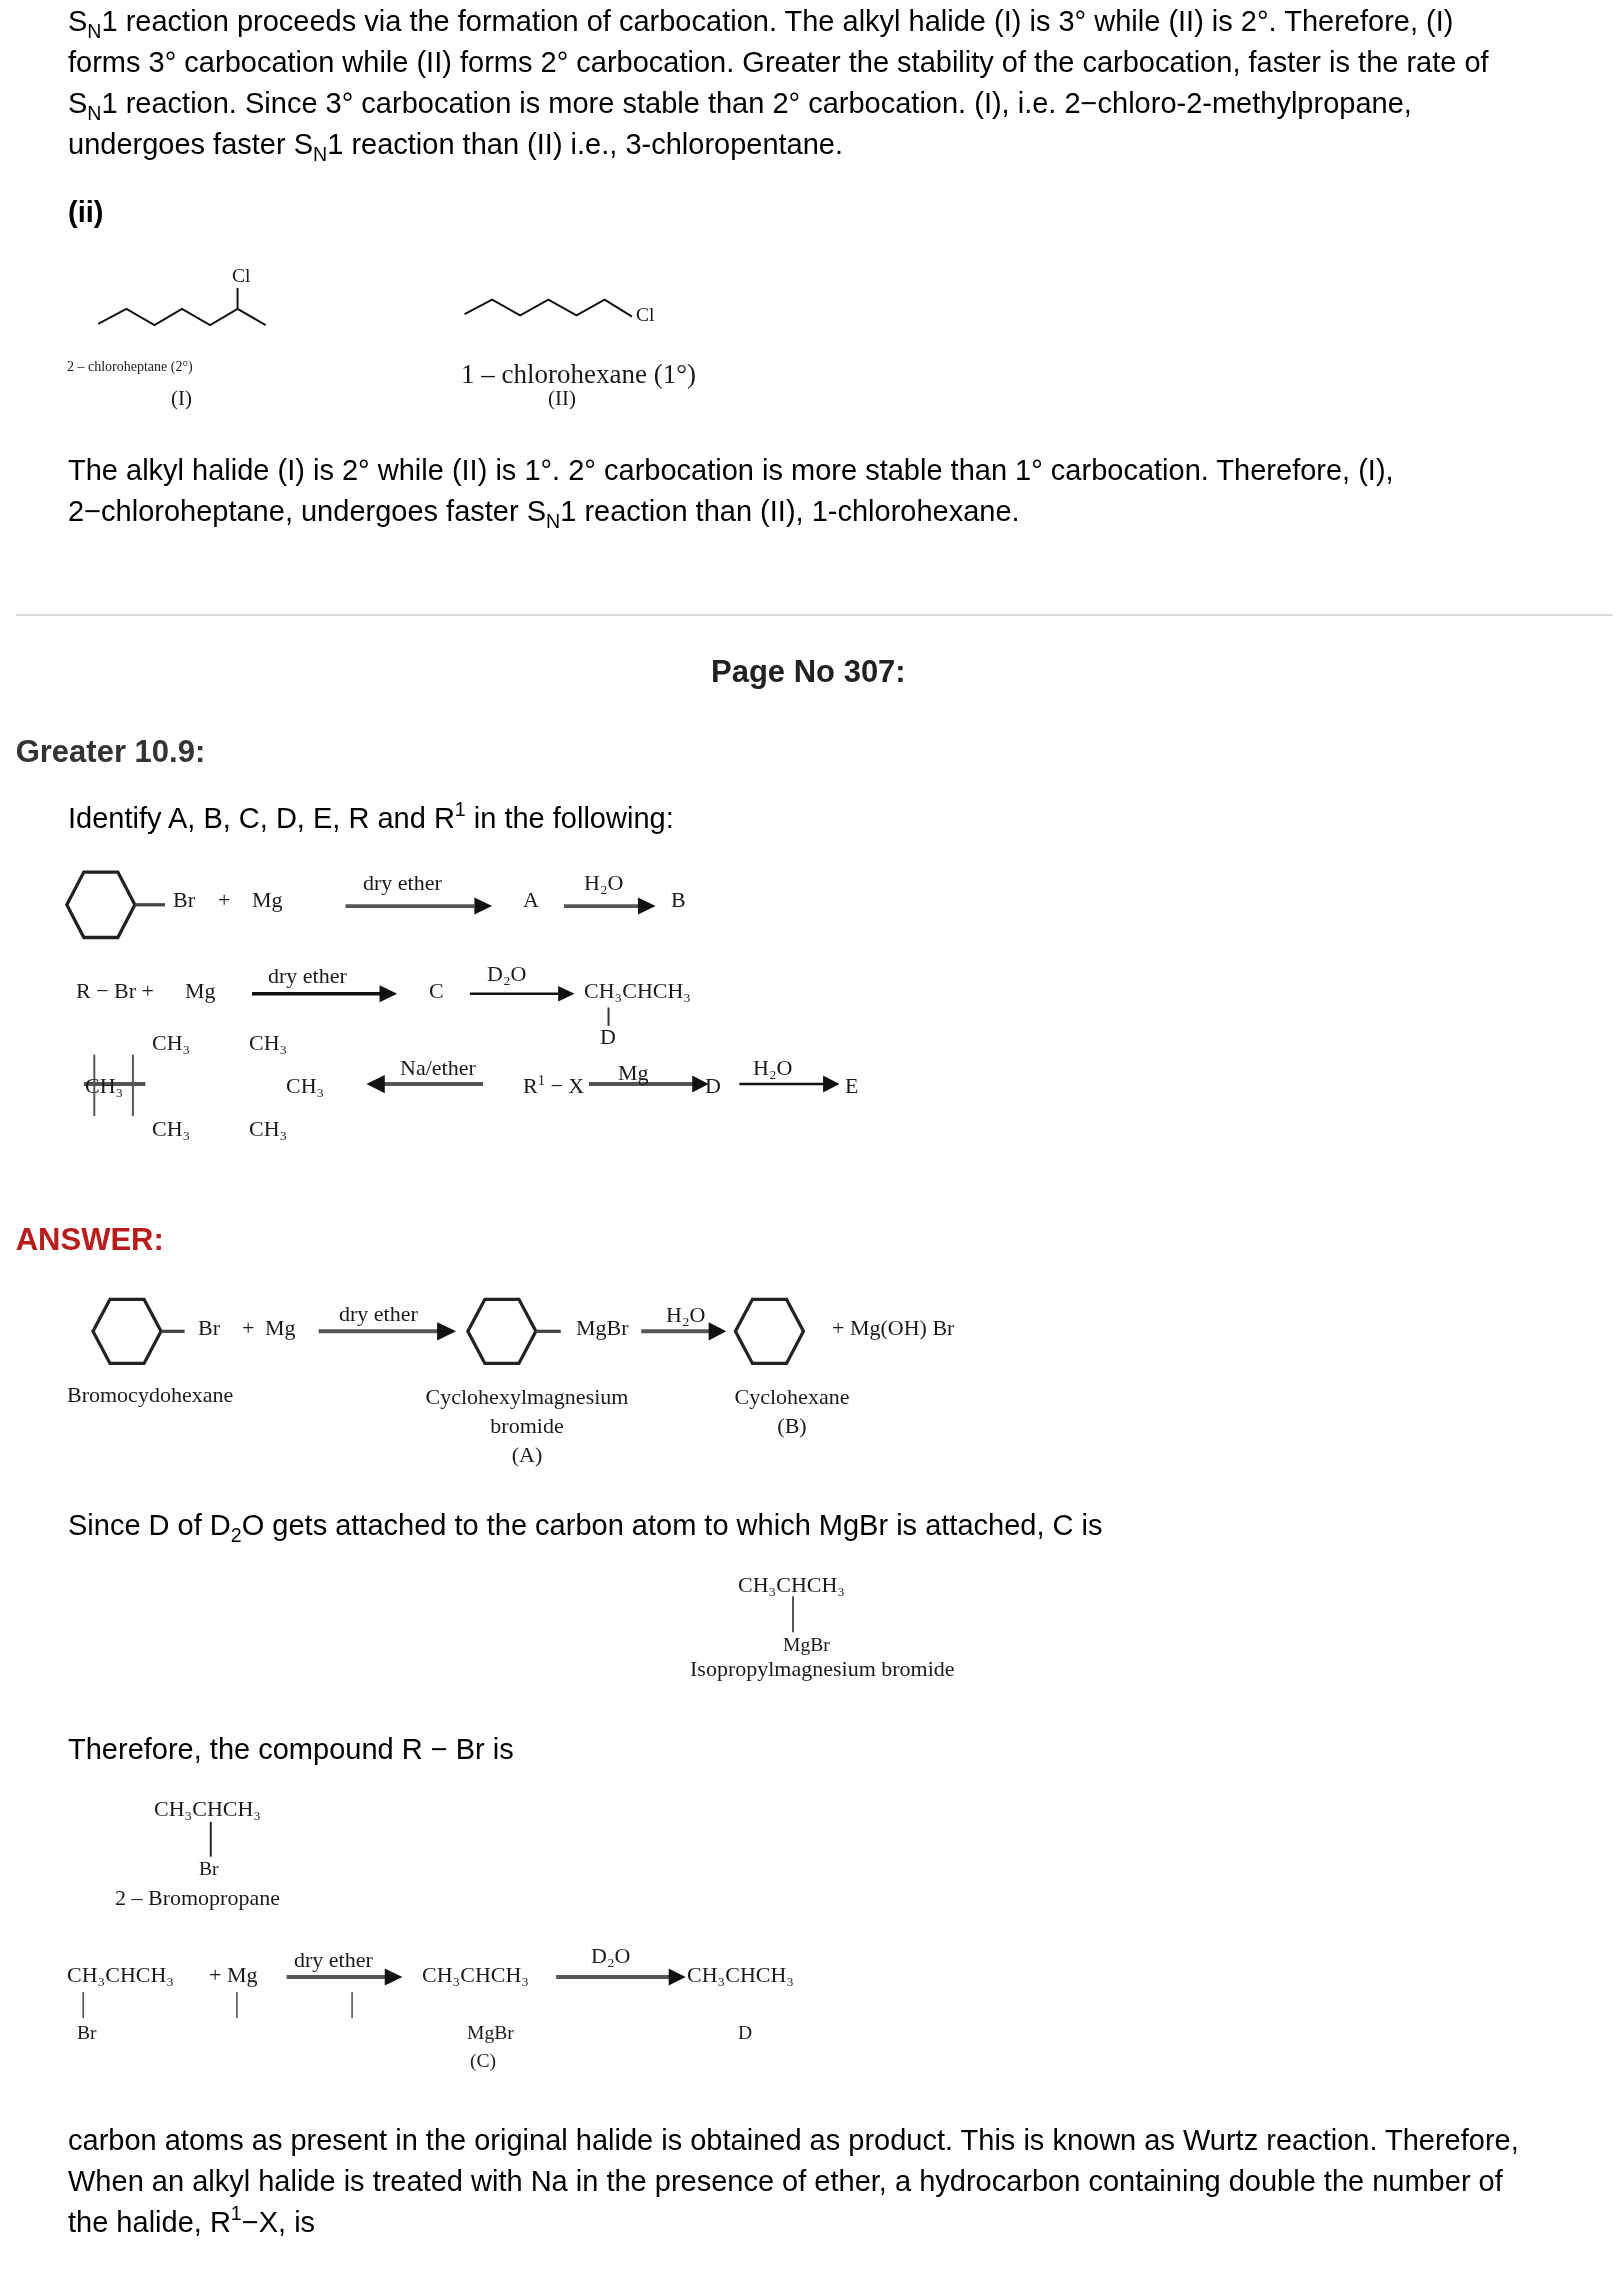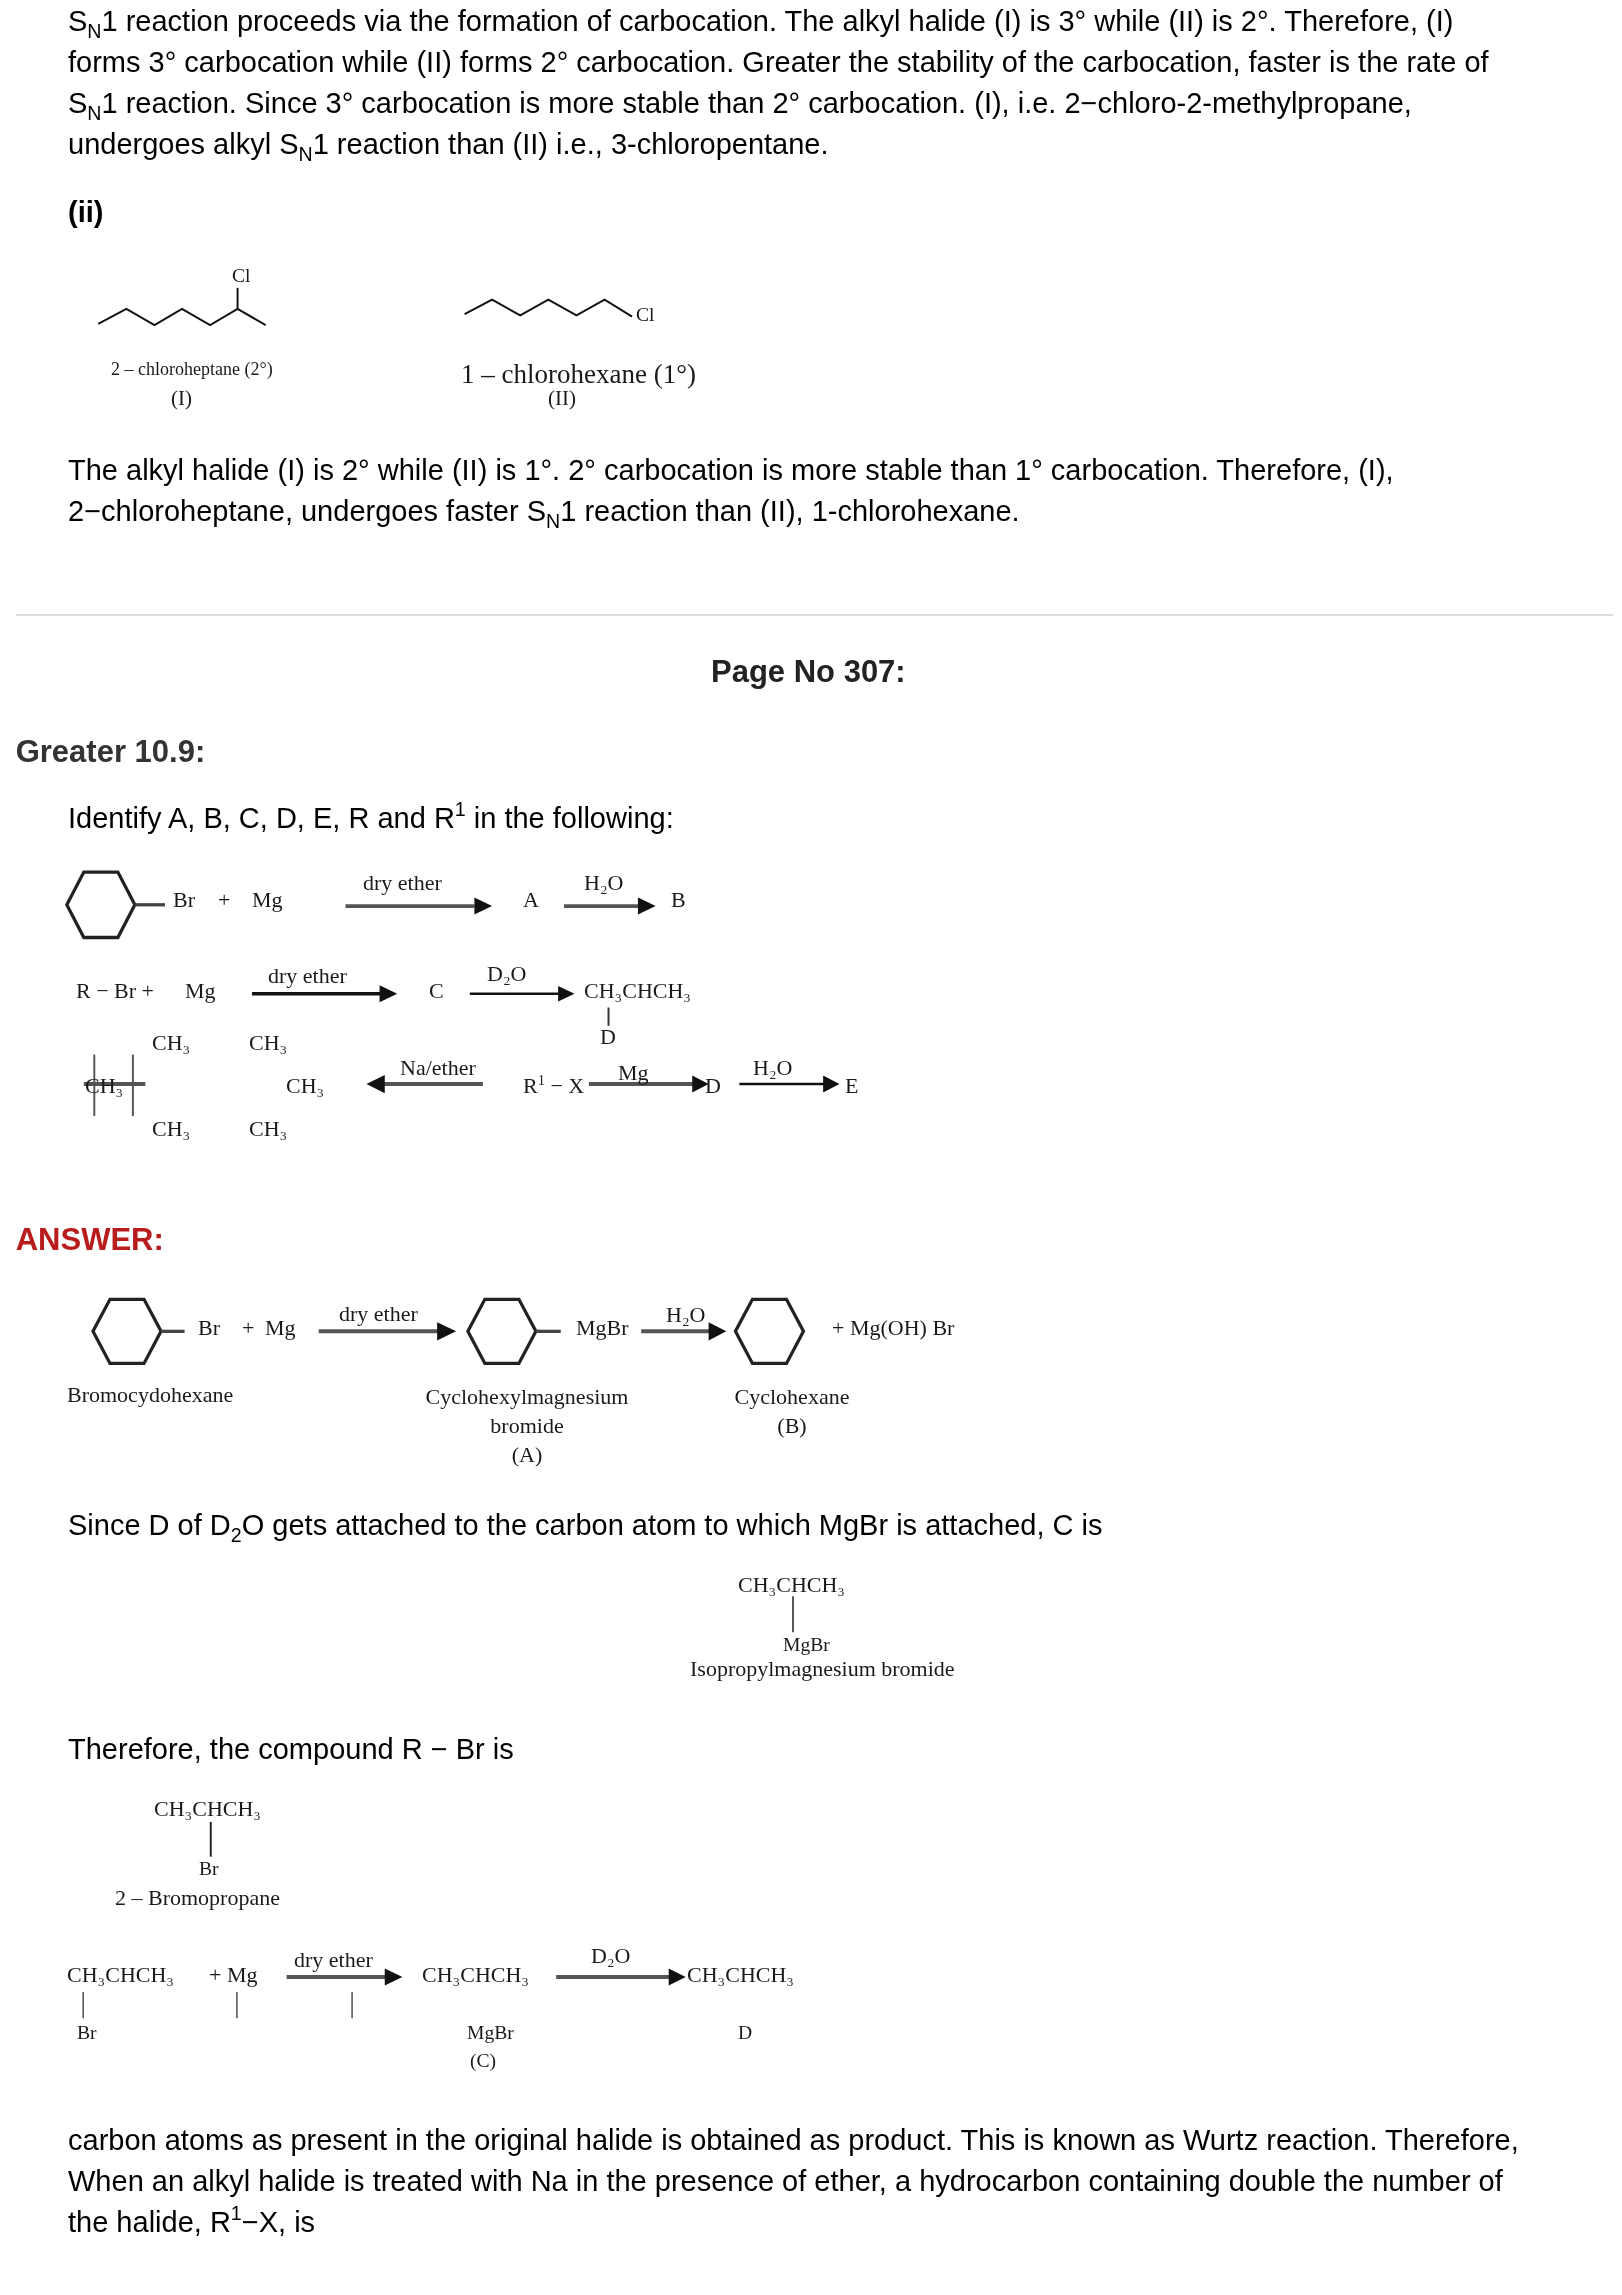--- a/index.html
+++ b/index.html
@@ -17,21 +17,21 @@
   .answer { position:absolute; left:15.7px; top:1222px; font-size:31px; font-weight:bold; }
   svg.draw { position:absolute; left:0; top:0; overflow:visible; }
 </style>
 </head>
 <body>
 
 <div class="para" style="top:1.3px;">
   <div><span>S</span><sub>N</sub><span>1 reaction proceeds via the formation of carbocation. The alkyl halide (I) is 3° while (II) is 2°. Therefore, (I)</span></div>
   <div><span>forms 3° carbocation while (II) forms 2° carbocation. Greater the stability of the carbocation, faster is the rate of</span></div>
   <div><span>S</span><sub>N</sub><span>1 reaction. Since 3° carbocation is more stable than 2° carbocation. (I), i.e. 2−chloro-2-methylpropane,</span></div>
-  <div><span>undergoes alkyl S</span><sub>N</sub><span>1 reaction than (II) i.e., 3-chloropentane.</span></div>
+  <div><span>undergoes faster S</span><sub>N</sub><span>1 reaction than (II) i.e., 3-chloropentane.</span></div>
 </div>
 
 <div class="label-ii">(ii)</div>
 
 <svg class="draw" width="1622" height="2295" viewBox="0 0 2479 3508">
 
   <polyline points="150,495 193,472 236,497 278,472 321,497 363,472 406,497" fill="none" stroke="#111" stroke-width="3"></polyline>
   <line x1="363" y1="472" x2="363" y2="440" stroke="#111" stroke-width="3"></line>
 
   <polyline points="710,480 752,458 795,482 838,458 881,482 924,458 966,484" fill="none" stroke="#111" stroke-width="3"></polyline>
@@ -77,21 +77,21 @@
   <line x1="127" y1="3045" x2="127" y2="3085" stroke="#333" stroke-width="2"></line>
   <line x1="438" y1="3022" x2="590" y2="3022" stroke="#555" stroke-width="6"></line>
   <polygon points="588,3009 615,3022 588,3035" fill="#111"></polygon>
   <line x1="362" y1="3045" x2="362" y2="3085" stroke="#333" stroke-width="2"></line>
   <line x1="850" y1="3022" x2="1025" y2="3022" stroke="#555" stroke-width="6"></line>
   <polygon points="1022,3009 1048,3022 1022,3035" fill="#111"></polygon>
   <line x1="538" y1="3045" x2="538" y2="3085" stroke="#333" stroke-width="2"></line>
 </svg>
 
 <div class="chem" style="left:232px;top:265px;font-size:19.6px;">Cl</div>
-<div class="chem" style="left:67px;top:359px;font-size:18px;margin-left:44px;">2 – chloroheptane (2°)</div>
+<div class="chem" style="left:67px;top:359px;font-size:14px;">2 – chloroheptane (2°)</div>
 <div class="chem" style="left:171px;top:386px;font-size:21px;">(I)</div>
 <div class="chem" style="left:636px;top:304px;font-size:19.6px;">Cl</div>
 <div class="chem" style="left:461px;top:359px;font-size:27px;">1 – chlorohexane (1°)</div>
 <div class="chem" style="left:548px;top:386px;font-size:21px;">(II)</div>
 
 <div class="para" style="top:450px;">
   <div>The alkyl halide (I) is 2° while (II) is 1°. 2° carbocation is more stable than 1° carbocation. Therefore, (I),</div>
   <div><span>2−chloroheptane, undergoes faster S</span><sub>N</sub><span>1 reaction than (II), 1-chlorohexane.</span></div>
 </div>
 

